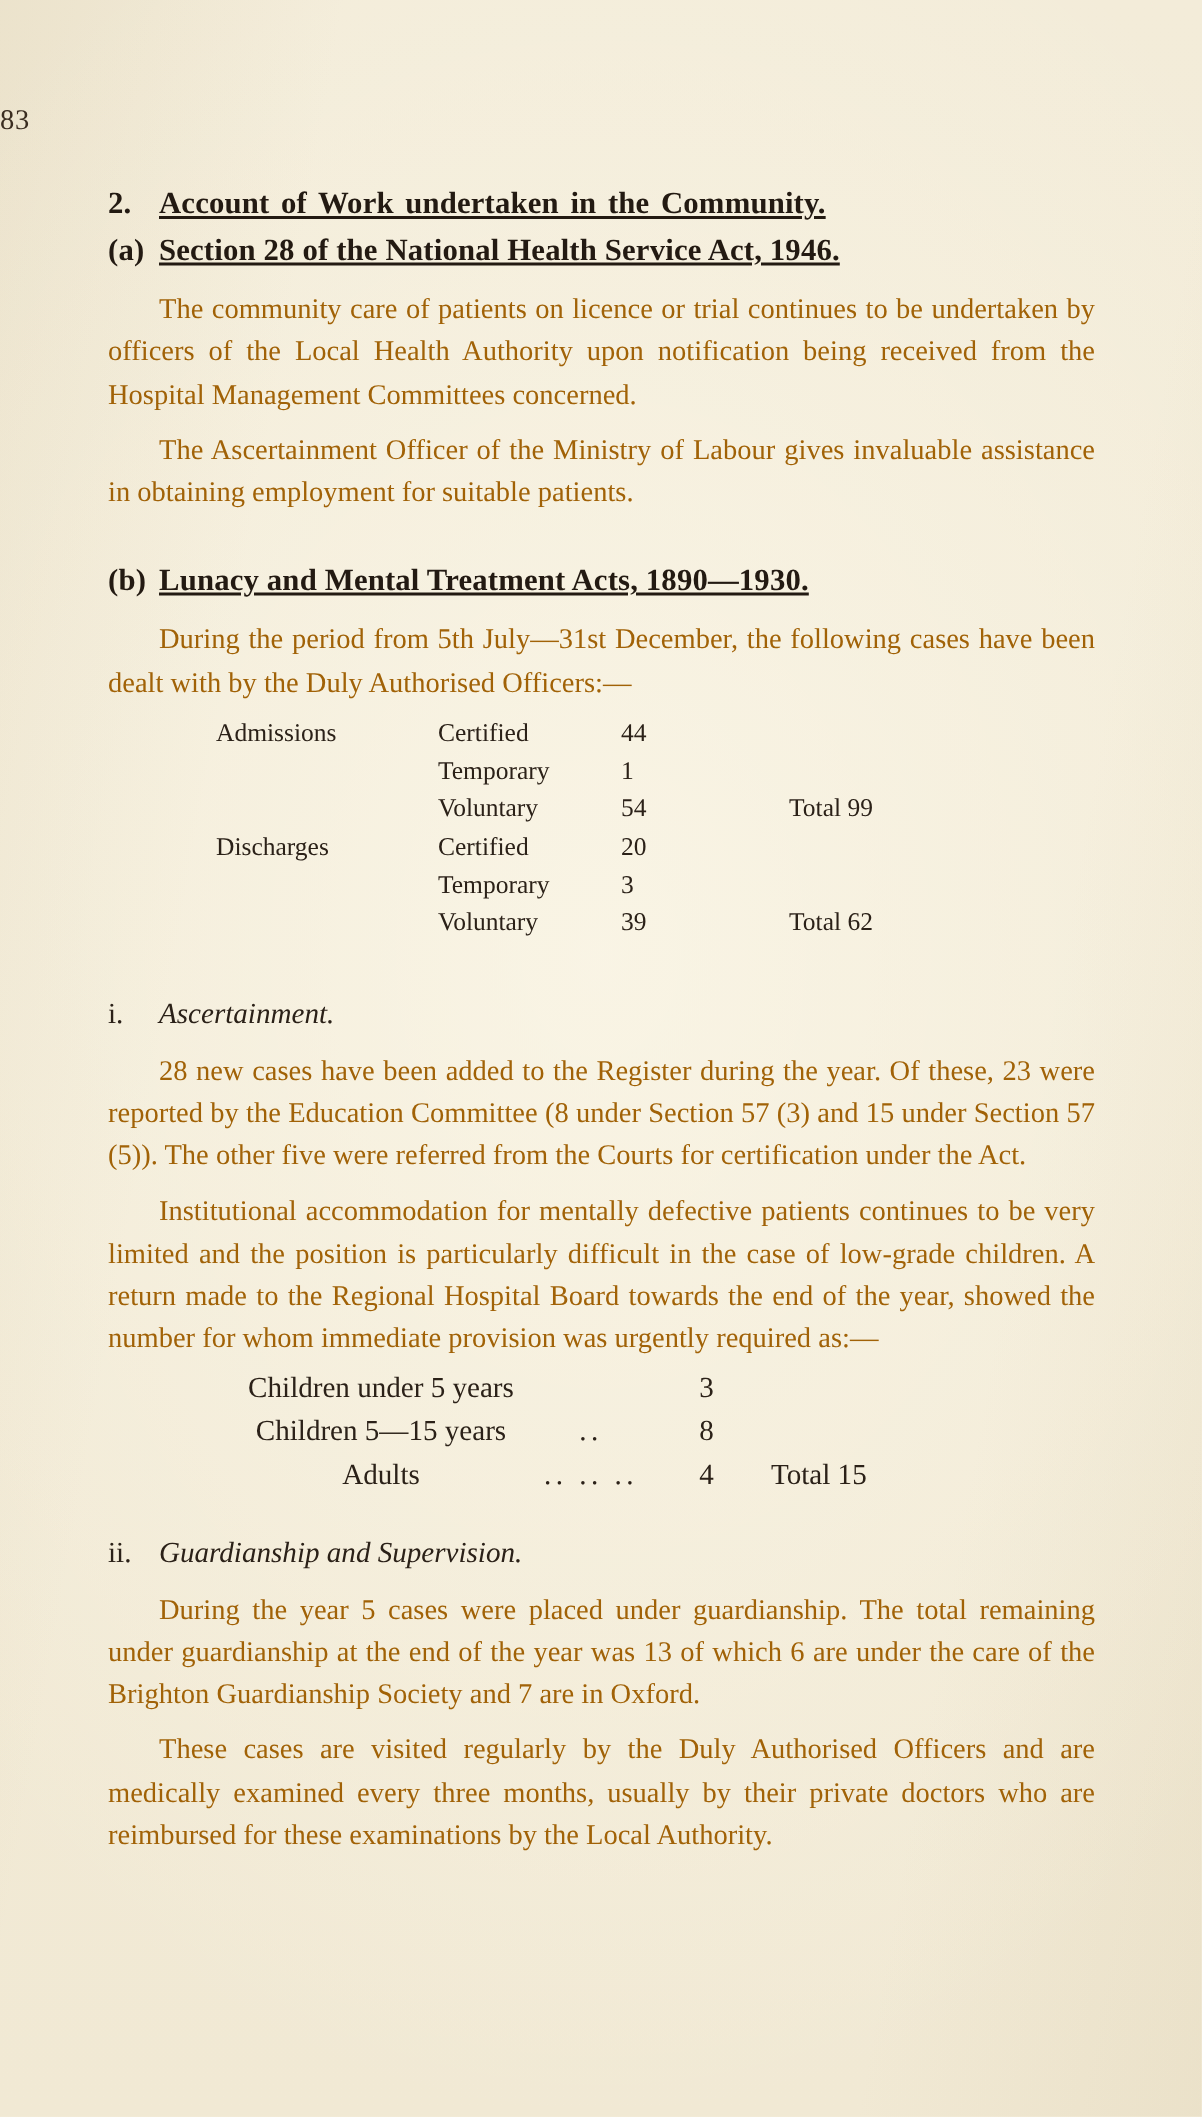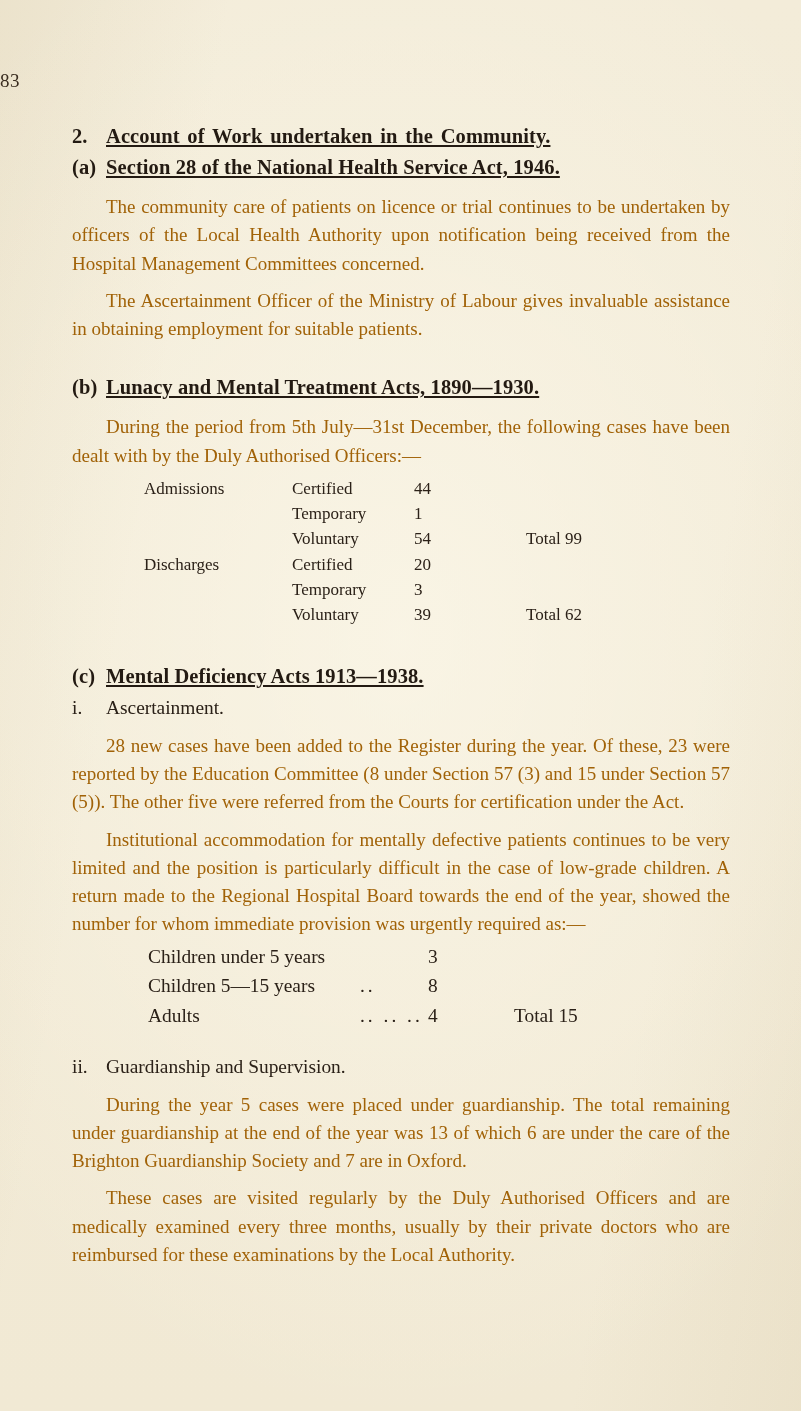--- a/index.html
+++ b/index.html
@@ -97,37 +97,38 @@
   .c-total  { }
 
   
   .needs {
     margin: 4px 0 0 0;
     border-collapse: collapse;
     font-size: 19.4px;
     line-height: 1.5;
     color: #2b2118;
   }
-  .needs td { padding: 0; vertical-align: baseline; white-space: nowrap; }
+  .needs td { padding: 0; vertical-align: baseline; white-space: nowrap; text-align: center; }
   .n-label { width: 212px; padding-left: 76px !important; }
   .n-dots  { width: 68px; letter-spacing: 3px; }
   .n-value { width: 86px; }
   .n-total { }
 
   .sub-roman {
     font-size: 19.4px;
     line-height: 1.5;
     margin: 0 0 1px 0;
     color: #2b2118;
   }
   .sub-roman .rn {
     display: inline-block;
     min-width: 34px;
   }
   .sub-roman .it {
+    font-style: italic;
   }
   .final-para {
     font-size: 18.9px;
     letter-spacing: -0.15px;
     word-spacing: -0.4px;
   }
 </style>
 </head>
 <body>
 
@@ -201,23 +202,20 @@
           <td class="c-group"></td>
           <td class="c-kind">Voluntary</td>
           <td class="c-value">39</td>
           <td class="c-total">Total  62</td>
         </tr>
       </tbody>
     </table>
 
     <div class="gap-xl"></div>
 
-    <h3 class="h-bold">
-      <span class="num">(c)</span><span>Mental Deficiency Acts 1913—1938.</span>
-    </h3>
 
     <div class="sub-roman">
       <span class="rn">i.</span><span class="it">Ascertainment.</span>
     </div>
 
     <div class="gap-sm"></div>
 
     <p class="body">28 new cases have been added to the Register during the year.  Of these, 23 were reported by the Education Committee (8 under Section 57 (3) and 15 under Section 57 (5)).  The other five were referred from the Courts for certification under the Act.</p>
 
     <div class="gap-sm"></div>

